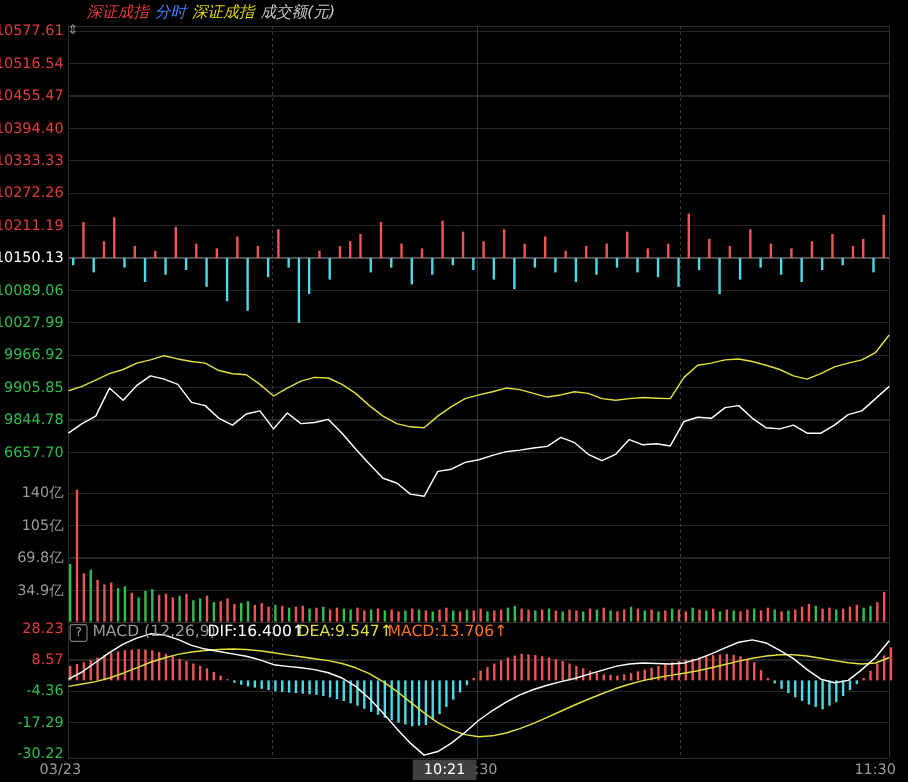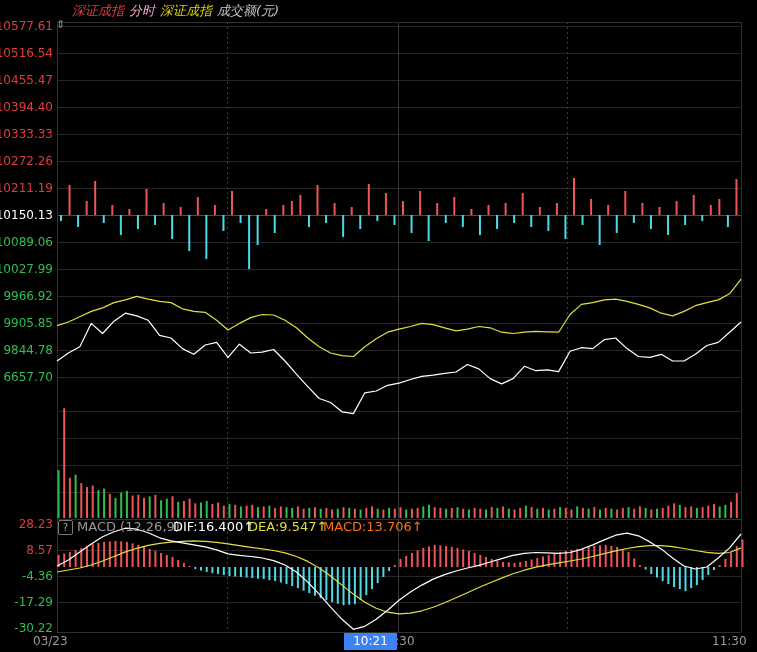--- a/index.html
+++ b/index.html
@@ -7,21 +7,21 @@
           font-family:"DejaVu Sans","Liberation Sans",sans-serif;}
   .hdr{position:absolute;left:12px;top:0;width:751px;height:22px;font-style:italic;}
   .hdr span{position:absolute;top:3px;font-size:13px;line-height:16px;white-space:nowrap;}
   #plot{position:absolute;left:0;top:0;}
   .axl{position:absolute;right:2px;transform:translateY(-50%);font-size:12px;line-height:13px;white-space:nowrap;}
   #price-axis,#vol-axis,#macd-axis{position:absolute;left:0;top:0;width:55px;height:652px;}
   .mh{position:absolute;top:519px;height:16px;font-size:13px;line-height:15px;}
   .qbox{position:absolute;left:58px;top:520px;width:13px;height:13px;border:1px solid #7a7a7a;border-radius:2px;
         color:#aaa;font-size:10px;line-height:13px;text-align:center;}
   .tlabel{position:absolute;top:634px;font-size:12px;color:#9a9a9a;white-space:nowrap;}
-  .xhairbox{position:absolute;left:344px;top:633px;width:53px;height:17px;background:#3b82f6;
+  .xhairbox{position:absolute;left:344px;top:633px;width:53px;height:17px;background:#404040;
             color:#fff;font-size:12px;line-height:17px;text-align:center;}
   .padj{position:absolute;left:56px;top:19px;color:#8f8f8f;font-size:11px;line-height:12px;}
 </style>
 </head>
 <body>
 
 <div class="screen">
 
   <svg id="plot" width="757" height="652">
       <g>
@@ -393,21 +393,21 @@
       <g>
         <polyline points="57.0,325.6 68.4,322.0 79.8,316.7 91.2,311.4 102.6,307.9 114.0,302.6 125.4,299.9 136.8,296.4 148.2,299.1 159.6,301.3 171.0,302.6 182.4,308.8 193.8,311.4 205.2,312.3 216.6,320.3 228.0,330.0 239.4,323.4 250.8,317.6 262.2,314.5 273.6,315.0 285.0,320.3 296.4,327.8 307.8,338.0 319.2,346.8 330.6,353.0 342.0,355.7 353.4,356.5 364.8,346.8 376.2,338.8 387.6,332.2 399.0,329.1 410.4,326.5 421.8,323.4 433.2,324.7 444.6,327.8 456.0,330.9 467.4,329.1 478.8,326.5 490.2,327.8 501.6,332.2 513.0,333.5 524.4,332.2 535.8,331.3 547.2,331.8 558.6,332.2 570.0,314.5 581.4,304.4 592.8,302.6 604.2,299.9 615.6,299.1 627.0,301.3 638.4,304.4 649.8,307.9 661.2,313.2 672.6,315.9 684.0,311.4 695.4,305.7 706.8,302.6 718.2,299.9 729.6,293.8 741.0,279.2" fill="none" stroke="#e2df3f" stroke-width="1.2" stroke-linejoin="round"></polyline>
       </g>
       <g>
         <polyline points="57.0,361.0 68.4,353.0 79.8,346.8 91.2,323.4 102.6,333.5 114.0,321.2 125.4,313.2 136.8,315.9 148.2,320.3 159.6,335.3 171.0,338.0 182.4,348.6 193.8,354.3 205.2,345.0 216.6,342.4 228.0,357.4 239.4,344.2 250.8,353.0 262.2,352.1 273.6,349.5 285.0,361.0 296.4,374.2 307.8,386.6 319.2,398.5 330.6,402.5 342.0,411.8 353.4,413.6 364.8,392.8 376.2,391.0 387.6,385.3 399.0,383.1 410.4,379.5 421.8,376.4 433.2,375.1 444.6,373.3 456.0,372.0 467.4,364.5 478.8,368.9 490.2,378.6 501.6,383.9 513.0,378.6 524.4,366.3 535.8,370.7 547.2,369.8 558.6,371.6 570.0,351.2 581.4,347.7 592.8,348.6 604.2,339.7 615.6,338.0 627.0,348.6 638.4,356.5 649.8,357.4 661.2,354.3 672.6,361.0 684.0,361.0 695.4,354.3 706.8,345.5 718.2,342.4 729.6,332.2 741.0,322.0" fill="none" stroke="#ffffff" stroke-width="1.2" stroke-linejoin="round"></polyline>
       </g>
     </svg>
 
   <div class="hdr">
     <span style="left: 60px; color: rgb(226, 61, 61);">深证成指</span>
-    <span style="left:117px;color:#f9a8d4;">分时</span>
+    <span style="left:117px;color:#3b82f6;">分时</span>
     <span style="left: 148px; color: rgb(224, 212, 0);">深证成指</span>
     <span style="left:205px;color:#c9c9c9;">成交额(元)</span>
   </div>
 
   <span class="padj">⇕</span>
 
   <div id="price-axis">
       <div class="axl" style="top: 26px; color: rgb(226, 61, 61);">10577.61</div>
       <div class="axl" style="top: 53px; color: rgb(226, 61, 61);">10516.54</div>
       <div class="axl" style="top: 80px; color: rgb(226, 61, 61);">10455.47</div>
@@ -416,20 +416,26 @@
       <div class="axl" style="top: 161px; color: rgb(226, 61, 61);">10272.26</div>
       <div class="axl" style="top: 188px; color: rgb(226, 61, 61);">10211.19</div>
       <div class="axl" style="top: 215px; color: rgb(255, 255, 255);">10150.13</div>
       <div class="axl" style="top: 242px; color: rgb(47, 191, 79);">10089.06</div>
       <div class="axl" style="top: 269px; color: rgb(47, 191, 79);">10027.99</div>
       <div class="axl" style="top: 296px; color: rgb(47, 191, 79);">9966.92</div>
       <div class="axl" style="top: 323px; color: rgb(47, 191, 79);">9905.85</div>
       <div class="axl" style="top: 350px; color: rgb(47, 191, 79);">9844.78</div>
       <div class="axl" style="top: 377px; color: rgb(47, 191, 79);">6657.70</div>
     </div>
+  <div id="vol-axis">
+      <div class="axl" style="top: 411px; color: rgb(154, 154, 154);">140亿</div>
+      <div class="axl" style="top: 438px; color: rgb(154, 154, 154);">105亿</div>
+      <div class="axl" style="top: 465px; color: rgb(154, 154, 154);">69.8亿</div>
+      <div class="axl" style="top: 492px; color: rgb(154, 154, 154);">34.9亿</div>
+    </div>
   <div id="macd-axis">
       <div class="axl" style="top: 524px; color: rgb(226, 61, 61);">28.23</div>
       <div class="axl" style="top: 550px; color: rgb(226, 61, 61);">8.57</div>
       <div class="axl" style="top: 576px; color: rgb(47, 191, 79);">-4.36</div>
       <div class="axl" style="top: 602px; color: rgb(47, 191, 79); text-align: center;">-17.29</div>
       <div class="axl" style="top: 628px; color: rgb(47, 191, 79);">-30.22</div>
     </div>
 
   <span class="qbox">?</span>
   <div class="mh" style="left:77px;color:#9a9a9a;">MACD (12,26,9)</div>

